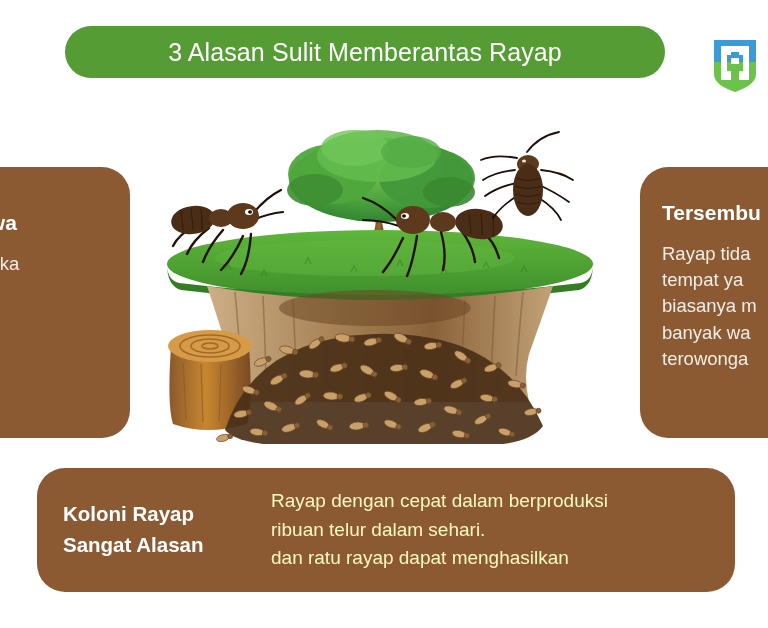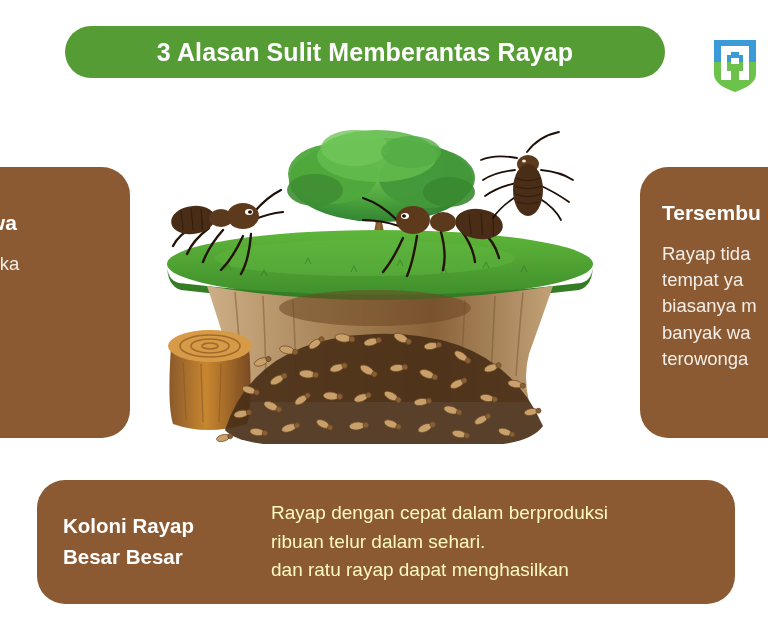--- a/index.html
+++ b/index.html
@@ -32,21 +32,21 @@
     height: 52px;
     background: #569C35;
     border-radius: 26px;
     display: flex;
     align-items: center;
     justify-content: center;
   }
   .title-text {
     color: #ffffff;
     font-size: 25px;
-    font-weight: bold;
+    font-weight: normal;
     letter-spacing: 0.1px;
     white-space: nowrap;
   }
 
   
   .logo {
     position: absolute;
     left: 712px;
     top: 34px;
     width: 46px;
@@ -81,21 +81,20 @@
 
   .card-bottom {
     left: 37px;
     top: 468px;
     width: 698px;
     height: 124px;
     border-radius: 28px;
     display: flex;
     align-items: center;
     padding: 0 26px;
-    margin-top: 12px;
   }
 
   .card-heading {
     color: #ffffff;
     font-size: 21px;
     font-weight: bold;
     line-height: 1.32;
     margin: 0 0 14px 0;
     white-space: nowrap;
   }
@@ -505,21 +504,21 @@
       <span class="bline">tempat ya</span>
       <span class="bline">biasanya m</span>
       <span class="bline">banyak wa</span>
       <span class="bline">terowonga</span>
     </div>
   </div>
 
   <div class="card card-bottom">
     <div class="bottom-heading">
       <span class="bline">Koloni Rayap</span>
-      <span class="bline">Besar Besar</span>
+      <span class="bline">Sangat Alasan</span>
     </div>
     <div class="bottom-body">
       <span class="bline">Rayap dengan cepat dalam berproduksi</span>
       <span class="bline">ribuan telur dalam sehari.</span>
       <span class="bline">dan ratu rayap dapat menghasilkan</span>
     </div>
   </div>
 
 </div>
 

